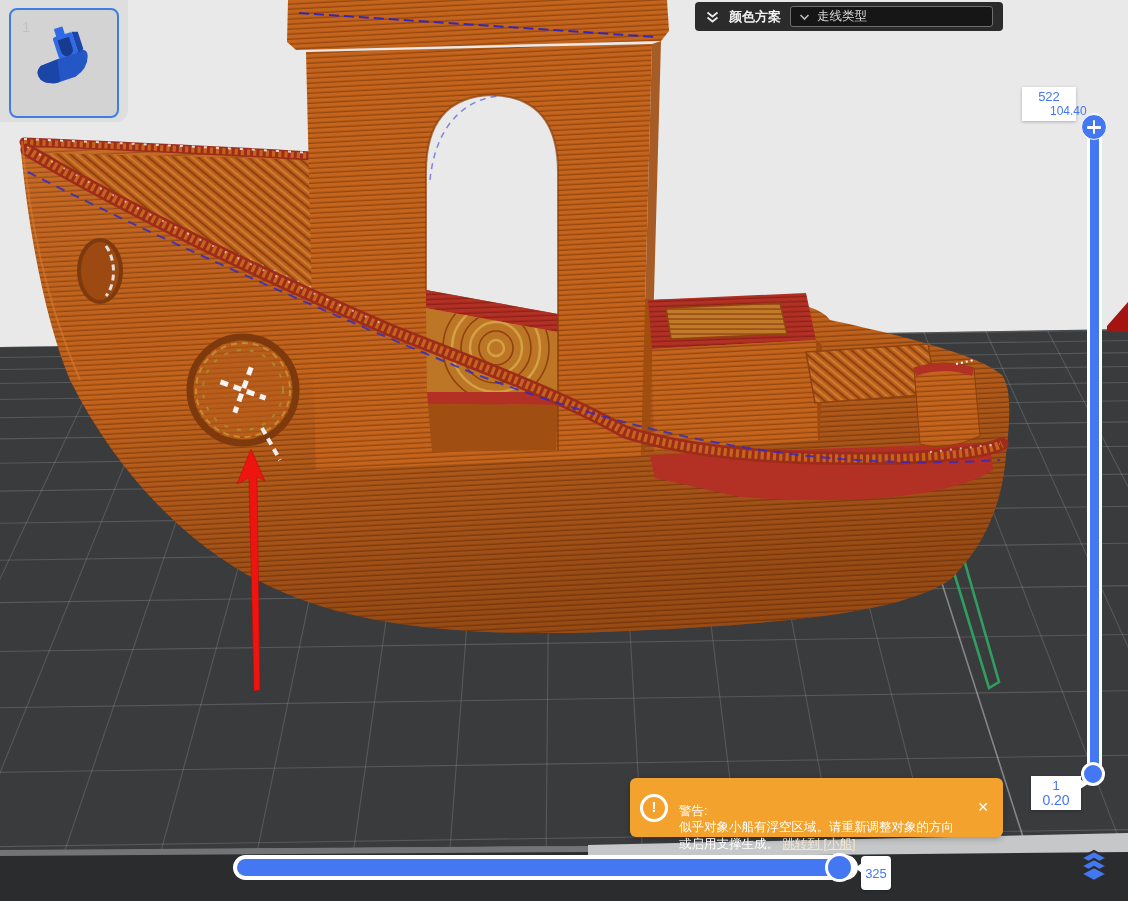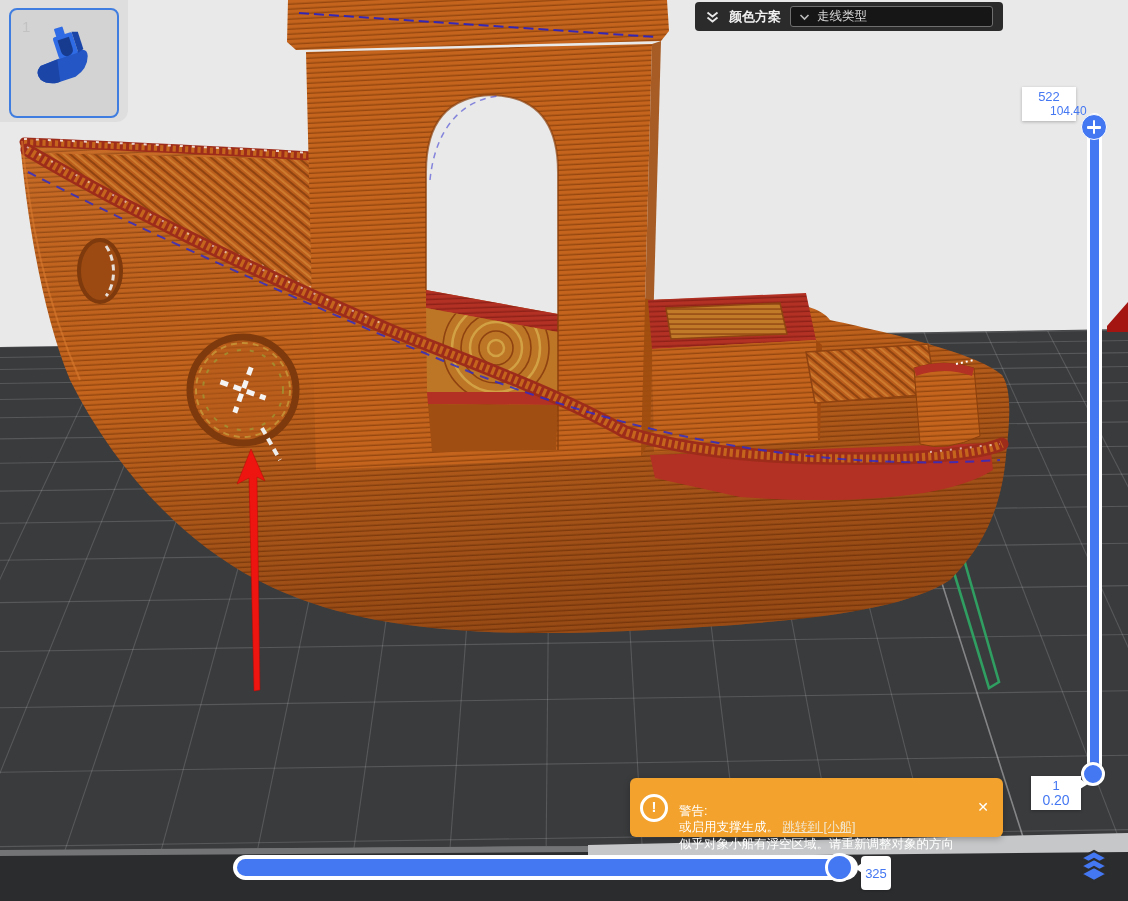--- a/index.html
+++ b/index.html
@@ -287,25 +287,25 @@
   <div class="abs vhandle-bottom"></div>
   <div class="abs tip tip-bottom">
     <div>1</div>
     <div style="font-size:14px;">0.20</div>
   </div>
 
   <div class="abs toast">
     <div class="toast-icon">!</div>
     <div class="toast-text">
       <div>警告:</div>
+      <div>似乎对象小船有浮空区域。请重新调整对象的方向</div>
       <div>
         <span>或启用支撑生成。</span>
         <span class="toast-link">跳转到 [小船]</span>
       </div>
-      <div>似乎对象小船有浮空区域。请重新调整对象的方向</div>
     </div>
     <div class="toast-close">✕</div>
   </div>
 
   <div class="abs hslider">
     <div class="hfill"></div>
     <div class="hhandle"></div>
   </div>
   <div class="abs hbadge">325</div>
 

